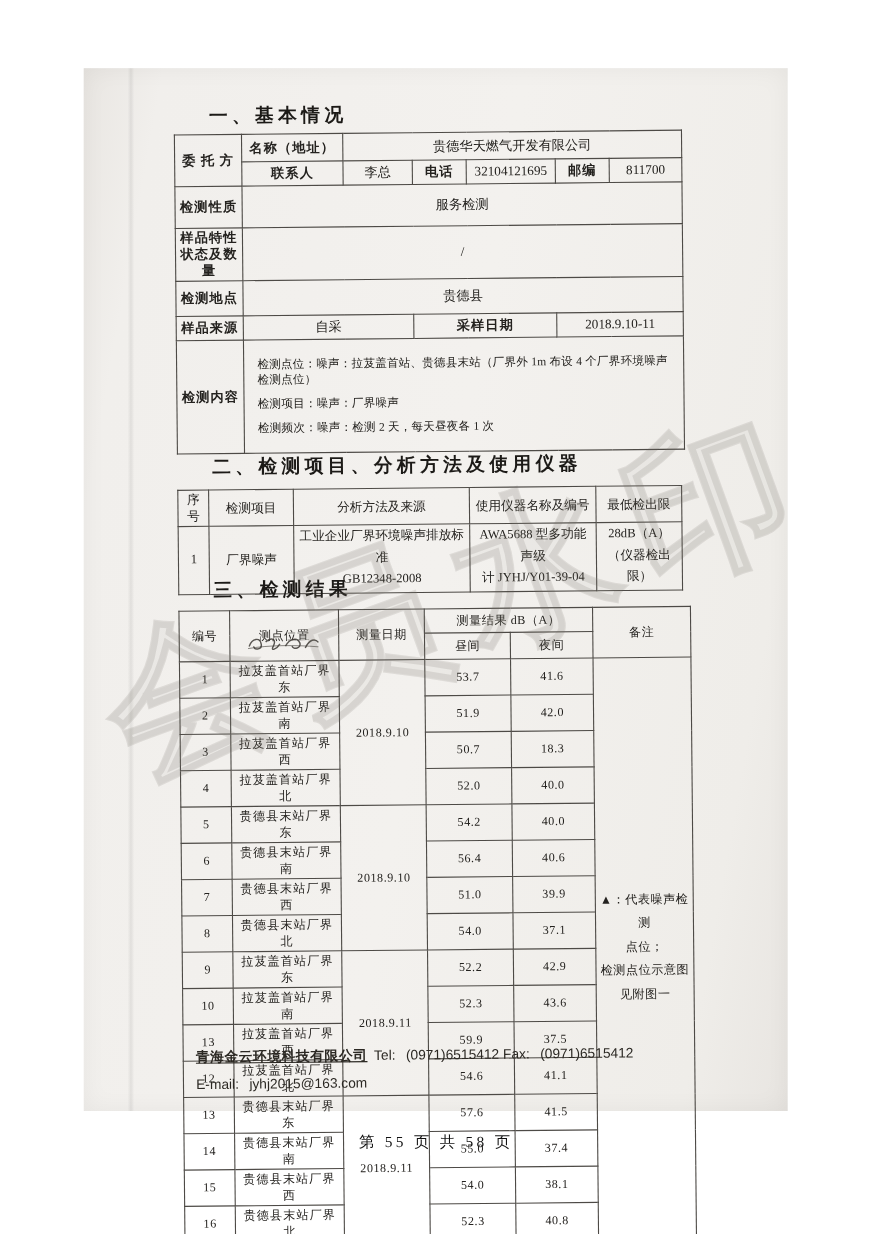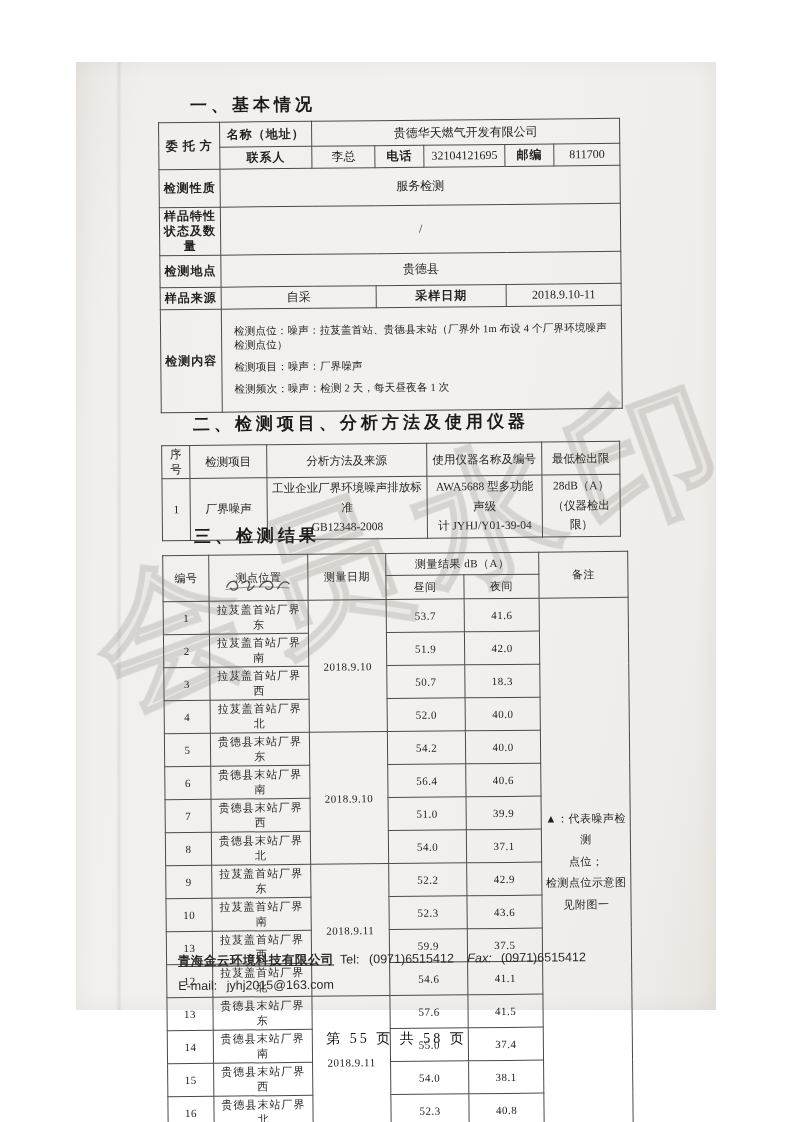--- a/index.html
+++ b/index.html
@@ -45,21 +45,21 @@
   .t3 .loc{letter-spacing:1px;}
   .remark-cell{white-space:pre-line;line-height:1.95;font-size:11px;}
   .poscell{position:relative;}
   .scribble{position:absolute;left:14px;top:21px;}
   .footer{
     position:absolute;left:98px;top:889px;width:520px;
     font-family:"Liberation Sans",sans-serif;font-size:12.5px;color:#2b2823;
   }
   .footer .company{font-weight:bold;text-decoration:underline;letter-spacing:0.5px;}
   .footer .gap1{margin-left:6px;}
-  .footer .gap2{margin-left:10px;font-style:italic;}
+  .footer .gap2{}
   .footer .line2{margin-top:9px;}
   .pageno{
     position:absolute;left:0;top:1030px;width:793px;text-align:center;
     font-size:14px;letter-spacing:3px;color:#111;
   }
 </style>
 </head>
 <body>
 
 <div class="paper">

